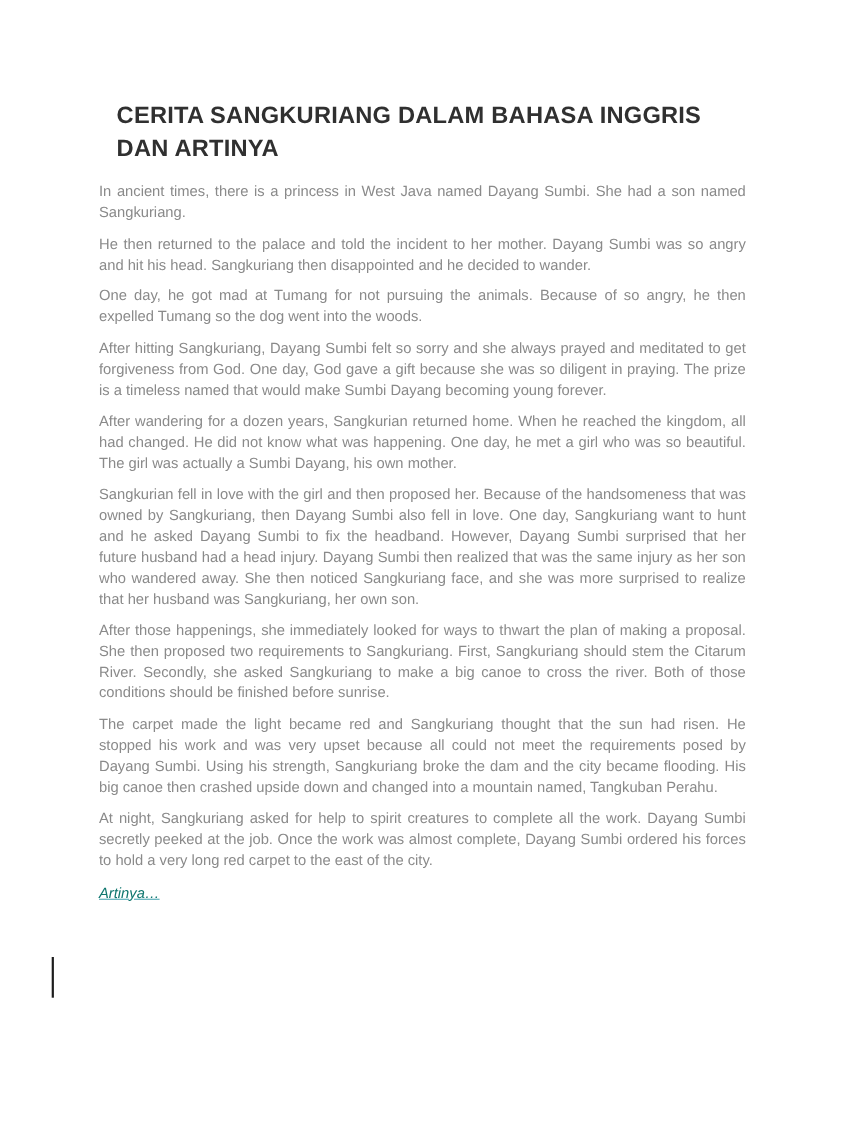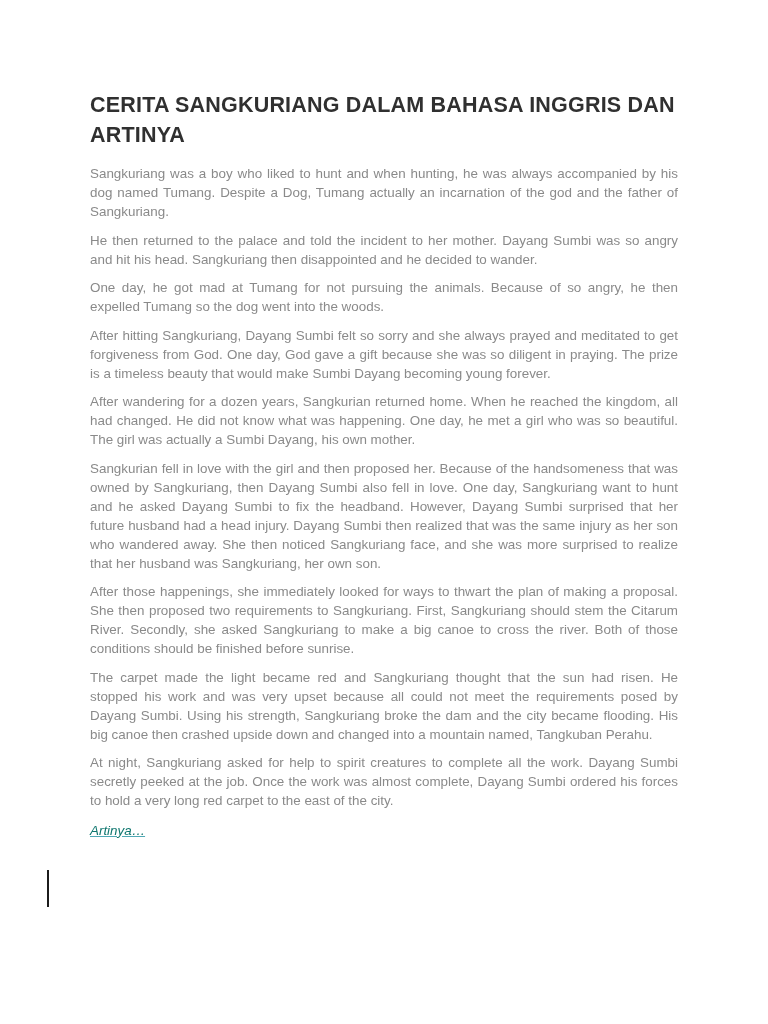--- a/index.html
+++ b/index.html
@@ -14,21 +14,21 @@
     position: relative;
     font-family: "Liberation Sans", "DejaVu Sans", sans-serif;
   }
   .page {
     position: absolute;
     left: 90px;
     top: 90px;
     width: 588px;
   }
   .doc-title {
-    margin: 0 0 14px 0;
+    margin: 0 0 14px 16px;
     font-size: 21.5px;
     line-height: 30px;
     font-weight: bold;
     color: #303030;
     letter-spacing: 0.2px;
   }
   .story p {
     margin: 0 0 9.5px 0;
     font-size: 13.4px;
     line-height: 19px;
@@ -55,24 +55,24 @@
     background: #1c1c1c;
   }
 </style>
 </head>
 <body>
 
 <div class="page">
   <h1 class="doc-title">CERITA SANGKURIANG DALAM BAHASA INGGRIS DAN ARTINYA</h1>
 
   <div class="story">
-    <p>Sangkuriang was a boy who liked to hunt and when hunting, he was always accompanied by his dog named Tumang. Despite a Dog, Tumang actually an incarnation of the god and the father of Sangkuriang.</p>
+    <p>In ancient times, there is a princess in West Java named Dayang Sumbi. She had a son named Sangkuriang.</p>
     <p>He then returned to the palace and told the incident to her mother. Dayang Sumbi was so angry and hit his head. Sangkuriang then disappointed and he decided to wander.</p>
     <p>One day, he got mad at Tumang for not pursuing the animals. Because of so angry, he then expelled Tumang so the dog went into the woods.</p>
-    <p>After hitting Sangkuriang, Dayang Sumbi felt so sorry and she always prayed and meditated to get forgiveness from God. One day, God gave a gift because she was so diligent in praying. The prize is a timeless beauty that would make Sumbi Dayang becoming young forever.</p>
+    <p>After hitting Sangkuriang, Dayang Sumbi felt so sorry and she always prayed and meditated to get forgiveness from God. One day, God gave a gift because she was so diligent in praying. The prize is a timeless named that would make Sumbi Dayang becoming young forever.</p>
     <p>After wandering for a dozen years, Sangkurian returned home. When he reached the kingdom, all had changed. He did not know what was happening. One day, he met a girl who was so beautiful. The girl was actually a Sumbi Dayang, his own mother.</p>
     <p>Sangkurian fell in love with the girl and then proposed her. Because of the handsomeness that was owned by Sangkuriang, then Dayang Sumbi also fell in love. One day, Sangkuriang want to hunt and he asked Dayang Sumbi to fix the headband. However, Dayang Sumbi surprised that her future husband had a head injury. Dayang Sumbi then realized that was the same injury as her son who wandered away. She then noticed Sangkuriang face, and she was more surprised to realize that her husband was Sangkuriang, her own son.</p>
     <p>After those happenings, she immediately looked for ways to thwart the plan of making a proposal. She then proposed two requirements to Sangkuriang. First, Sangkuriang should stem the Citarum River. Secondly, she asked Sangkuriang to make a big canoe to cross the river. Both of those conditions should be finished before sunrise.</p>
     <p>The carpet made the light became red and Sangkuriang thought that the sun had risen. He stopped his work and was very upset because all could not meet the requirements posed by Dayang Sumbi. Using his strength, Sangkuriang broke the dam and the city became flooding. His big canoe then crashed upside down and changed into a mountain named, Tangkuban Perahu.</p>
     <p>At night, Sangkuriang asked for help to spirit creatures to complete all the work. Dayang Sumbi secretly peeked at the job. Once the work was almost complete, Dayang Sumbi ordered his forces to hold a very long red carpet to the east of the city.</p>
   </div>
 
   <a class="artinya-link">Artinya…</a>
 </div>
 

